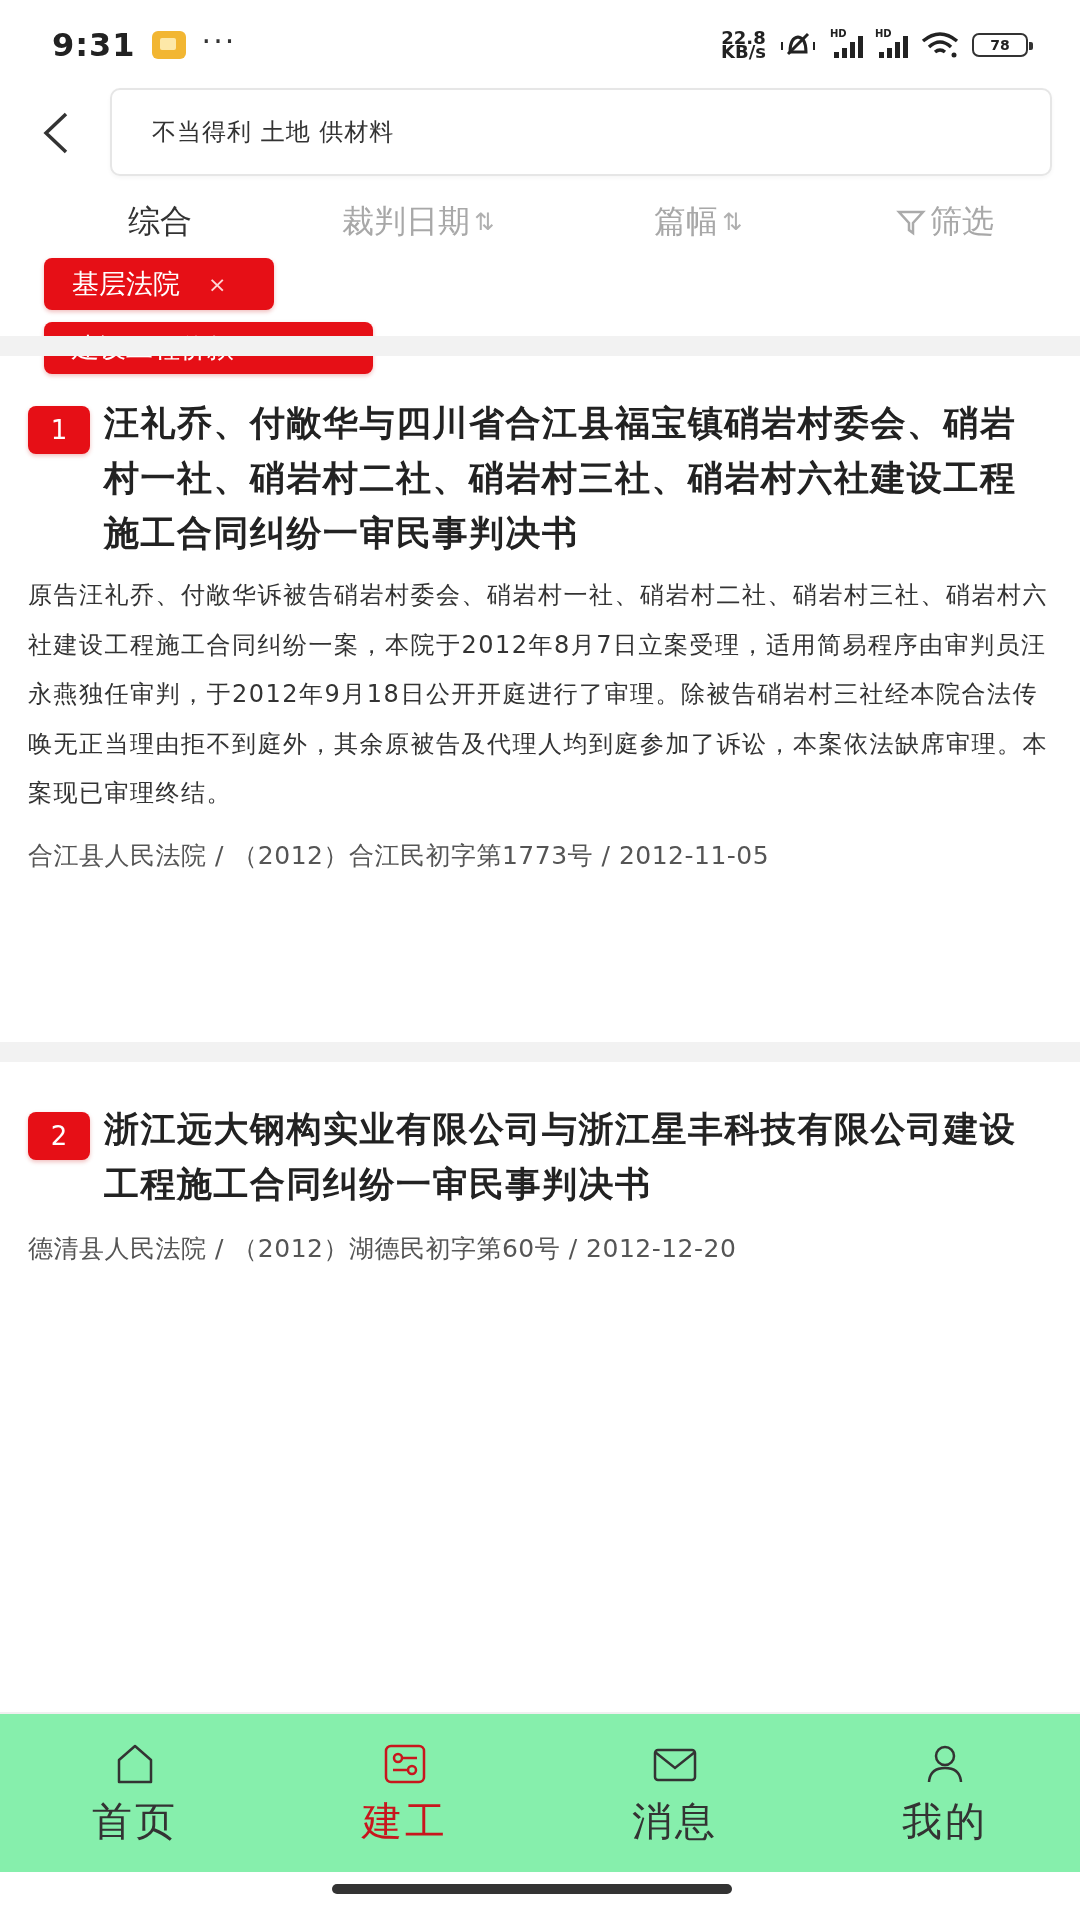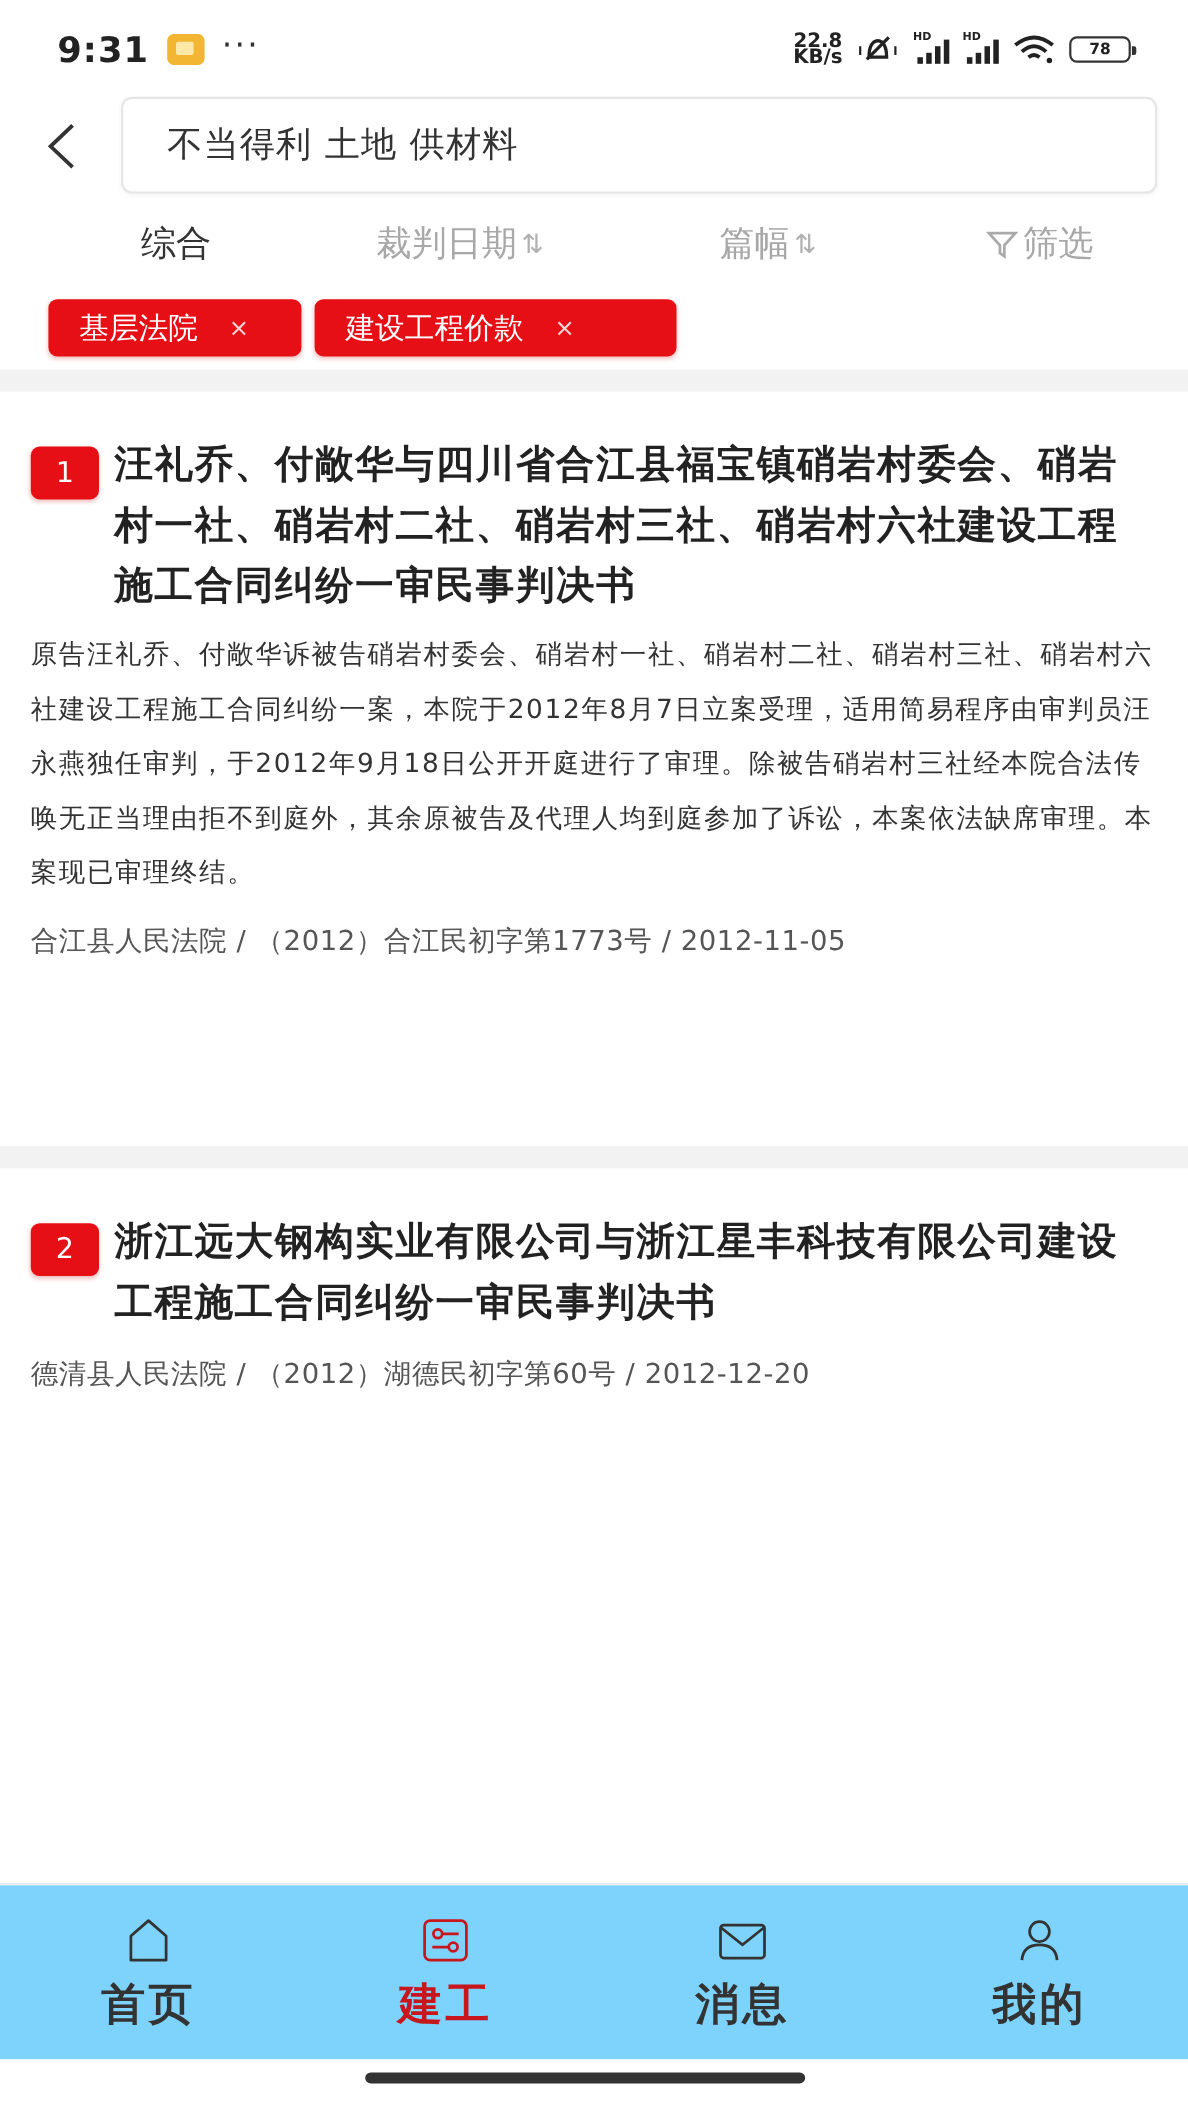--- a/index.html
+++ b/index.html
@@ -19,46 +19,46 @@
   .signal .hd { position: absolute; top: -4px; left: 0; font-size: 10px; font-weight: bold; }
   .signal span.bar { width: 5px; background: #222; display: block; }
   .wifi-icon { width: 40px; height: 28px; }
   .battery { width: 56px; height: 24px; border: 2px solid #333; border-radius: 7px; display: flex; align-items: center; justify-content: center; font-size: 14px; font-weight: bold; position: relative; }
   .battery::after { content: ""; position: absolute; right: -7px; top: 7px; width: 4px; height: 8px; background: #333; border-radius: 0 2px 2px 0; }
 
   
   .search-row { position: absolute; top: 88px; left: 0; width: 1080px; height: 90px; display: flex; align-items: center; }
   .back-btn { width: 110px; height: 90px; display: flex; align-items: center; justify-content: center; }
   .search-box { position: absolute; left: 110px; top: 0; width: 942px; height: 88px; border: 2px solid #e6e6e6; border-radius: 10px; background: #fff; display: flex; align-items: center; padding-left: 40px; box-shadow: 0 2px 4px rgba(0,0,0,0.04); }
-  .search-text { font-size: 32px; color: #333; letter-spacing: 1px; }
+  .search-text { font-size: 24px; color: #333; letter-spacing: 1px; }
 
   
   .sort-row { position: absolute; top: 190px; left: 0; width: 1080px; height: 62px; }
   .sort-tab { position: absolute; top: 10px; font-size: 32px; color: #a8a8a8; display: flex; align-items: center; gap: 4px; }
   .sort-tab.active { color: #333; }
   .sort-arrows { font-size: 24px; color: #b0b0b0; }
   .filter-icon { width: 30px; height: 30px; }
 
   
-  .chips { position: absolute; top: 272px; left: 44px; display: flex; gap: 12px; }
+  .chips { position: absolute; top: 258px; left: 44px; display: flex; gap: 12px; flex-direction: column; }
   .chip { height: 52px; background: #e60f16; border-radius: 8px; color: #fff; font-size: 27px; display: flex; align-items: center; padding: 0 20px 0 28px; box-shadow: 0 2px 4px rgba(200,0,0,0.25); }
   .chip-x { margin-left: 28px; font-size: 22px; color: #ffd6d6; }
 
   .sep { position: absolute; left: 0; width: 1080px; height: 20px; background: #f2f2f2; }
 
   
   .card { position: absolute; left: 0; width: 1080px; background: #fff; padding: 0 28px 0 28px; }
   .card-head { display: flex; align-items: flex-start; }
   .rank-badge { flex: 0 0 auto; width: 62px; height: 48px; background: #e60f16; border-radius: 8px; color: #fff; font-size: 26px; display: flex; align-items: center; justify-content: center; margin-top: 10px; margin-right: 14px; box-shadow: 0 2px 4px rgba(200,0,0,0.25); }
   .card-title { font-size: 35px; font-weight: bold; line-height: 55px; color: #222; letter-spacing: 1.5px; }
   .card-body { font-size: 24px; line-height: 49.5px; color: #333; letter-spacing: 1.5px; margin-top: 10px; }
   .card-meta { font-size: 25px; color: #555; margin-top: 20px; letter-spacing: 0.5px; }
 
   
-  .bottom-nav { position: absolute; top: 1712px; left: 0; width: 1080px; height: 160px; background: #7dd3fc; border-top: 2px solid #f0f0f0; display: flex; font-weight: bold; }
+  .bottom-nav { position: absolute; top: 1712px; left: 0; width: 1080px; height: 160px; background: #86efac; border-top: 2px solid #f0f0f0; display: flex; }
   .nav-item { flex: 1; display: flex; flex-direction: column; align-items: center; padding-top: 28px; }
   .nav-icon { width: 46px; height: 44px; }
   .nav-label { font-size: 40px; color: #333; margin-top: 8px; letter-spacing: 3px; }
   .nav-item.active .nav-label { color: #c8161d; }
   .home-indicator { position: absolute; bottom: 26px; left: 332px; width: 400px; height: 10px; border-radius: 5px; background: #333; }
 </style>
 </head>
 <body>
 
 <div class="status-bar">

